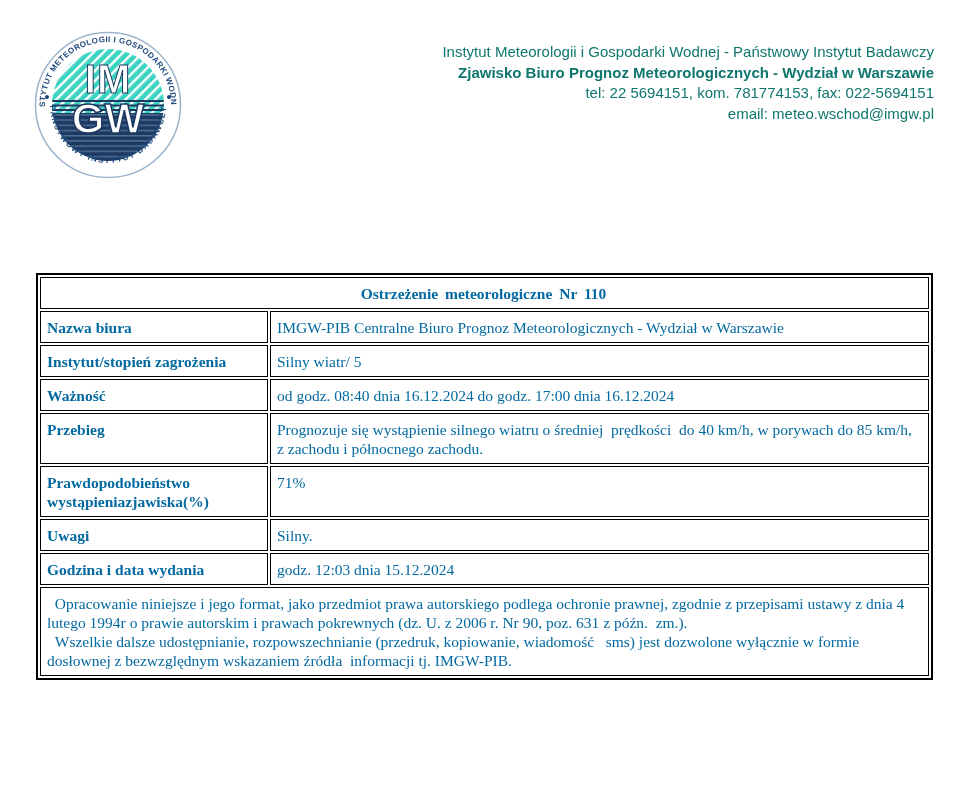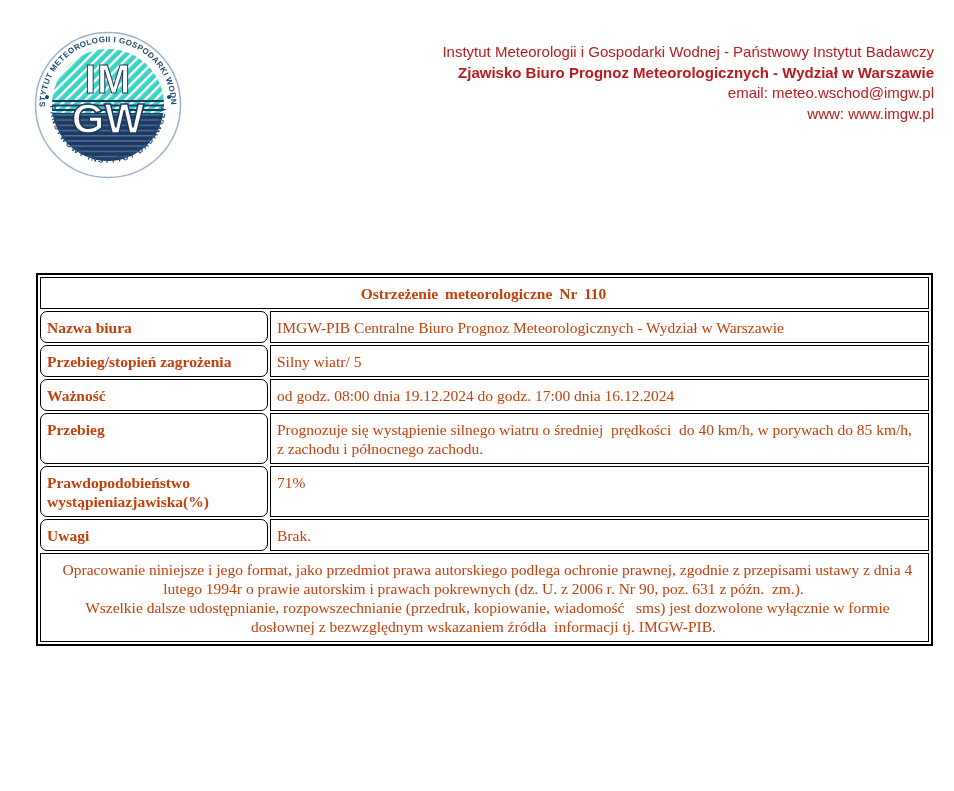--- a/index.html
+++ b/index.html
@@ -12,58 +12,58 @@
   }
 
   
   .logo-wrap {
     position: absolute; left: 34px; top: 31px;
     width: 148px; height: 148px;
   }
   .letterhead {
     position: absolute; top: 42px; right: 20px;
     text-align: right;
-    color: #b91c1c;
+    color: #0f766e;
     font-family: "Liberation Sans", sans-serif;
     font-size: 15px; line-height: 20.5px;
   }
   .lh-line { white-space: pre; }
   .lh-line.bold { font-weight: bold; }
 
   
   table.warn {
     position: absolute; left: 36px; top: 273px;
     width: 897px;
     border-collapse: separate;
     border-spacing: 2px;
     border: 2px solid #000;
     table-layout: fixed;
     background: #fff;
   }
   table.warn td {
     border: 1px solid #000;
     font-family: "Liberation Serif", serif;
     font-size: 15.5px; line-height: 19px;
-    color: #c2410c;
+    color: #0369a1;
     vertical-align: top;
     padding: 6px 8px 5px 6px;
     overflow: hidden;
   }
   td.title-cell {
     text-align: center;
     color: #FF0000;
     font-weight: bold;
     font-size: 18px; line-height: 24px;
     word-spacing: 3px;
     padding: 7px 0 7px 0;
   }
-  td.lbl { font-weight: bold; padding-left: 5px; border-radius: 7px; }
+  td.lbl { font-weight: bold; padding-left: 5px; }
   td.val { white-space: pre-wrap; }
   td.val .b { font-weight: bold; }
-  td.footer-cell { padding: 5px 8px 5px 6px; text-align: center; }
+  td.footer-cell { padding: 5px 8px 5px 6px; }
   .foot { white-space: pre-wrap; }
 </style>
 </head>
 <body>
 
 <div class="logo-wrap">
   <svg width="148" height="148" viewBox="0 0 148 148">
     <defs>
       <clipPath id="innerClip">
           <circle cx="74" cy="74" r="56"></circle>
@@ -101,56 +101,60 @@
       <textPath href="#arcBottom" startOffset="50%" text-anchor="middle">PAŃSTWOWY INSTYTUT BADAWCZY</textPath>
     </text>
     <circle cx="13" cy="66" r="2" fill="#1F497D" transform="rotate(45 13 66)"></circle>
     <circle cx="135" cy="66" r="2" fill="#1F497D" transform="rotate(45 135 66)"></circle>
   </svg>
 </div>
 
 <div class="letterhead">
   <div class="lh-line">Instytut Meteorologii i Gospodarki Wodnej - Państwowy Instytut Badawczy</div>
   <div class="lh-line bold">Zjawisko Biuro Prognoz Meteorologicznych - Wydział w Warszawie</div>
+  <div class="lh-line">tel: 22 5694151, kom. 781774153, fax: 022-5694151</div>
   <div class="lh-line">email: meteo.wschod@imgw.pl</div>
-  <div class="lh-line">www: www.imgw.pl</div>
 </div>
 
 <table class="warn">
   <colgroup>
       <col style="width:228px">
       <col>
     </colgroup>
   <tbody>
     <tr>
       <td class="title-cell" colspan="2">Ostrzeżenie meteorologiczne Nr 110</td>
     </tr>
     <tr>
       <td class="lbl">Nazwa biura</td>
       <td class="val">IMGW-PIB Centralne Biuro Prognoz Meteorologicznych - Wydział w Warszawie</td>
     </tr>
     <tr>
-      <td class="lbl">Przebieg/stopień zagrożenia</td>
+      <td class="lbl">Instytut/stopień zagrożenia</td>
       <td class="val">Silny wiatr/ 5</td>
     </tr>
     <tr>
       <td class="lbl">Ważność</td>
-      <td class="val">od godz. 08:00 dnia 19.12.2024 do godz. 17:00 dnia 16.12.2024</td>
+      <td class="val">od godz. 08:40 dnia 16.12.2024 do godz. 17:00 dnia 16.12.2024</td>
     </tr>
     <tr>
       <td class="lbl">Przebieg</td>
       <td class="val">Prognozuje się wystąpienie silnego wiatru o średniej  prędkości  do 40 km/h, w porywach do 85 km/h, z zachodu i północnego zachodu.</td>
     </tr>
     <tr>
       <td class="lbl">Prawdopodobieństwo wystąpieniazjawiska(%)</td>
       <td class="val">71%</td>
     </tr>
     <tr>
       <td class="lbl">Uwagi</td>
-      <td class="val">Brak.</td>
+      <td class="val">Silny.</td>
+    </tr>
+    <tr>
+      <td class="lbl">Godzina i data wydania</td>
+      <td class="val">godz. 12:03 dnia 15.12.2024</td>
     </tr>
     <tr>
       <td class="footer-cell" colspan="2">
         <div class="foot">  Opracowanie niniejsze i jego format, jako przedmiot prawa autorskiego podlega ochronie prawnej, zgodnie z przepisami ustawy z dnia 4 lutego 1994r o prawie autorskim i prawach pokrewnych (dz. U. z 2006 r. Nr 90, poz. 631 z późn.  zm.).</div>
         <div class="foot">  Wszelkie dalsze udostępnianie, rozpowszechnianie (przedruk, kopiowanie, wiadomość   sms) jest dozwolone wyłącznie w formie dosłownej z bezwzględnym wskazaniem źródła  informacji tj. IMGW-PIB.</div>
       </td>
     </tr>
   </tbody>
 </table>
 

